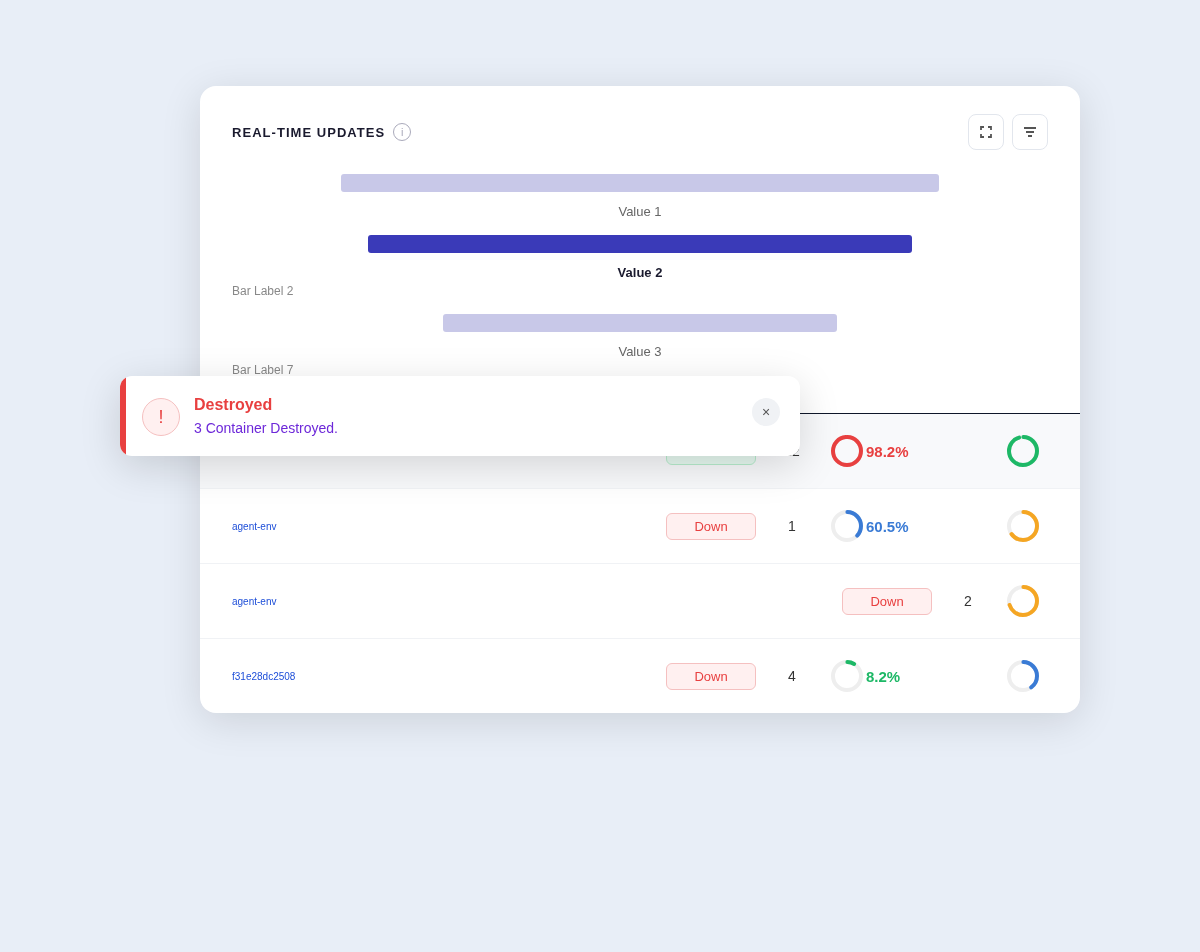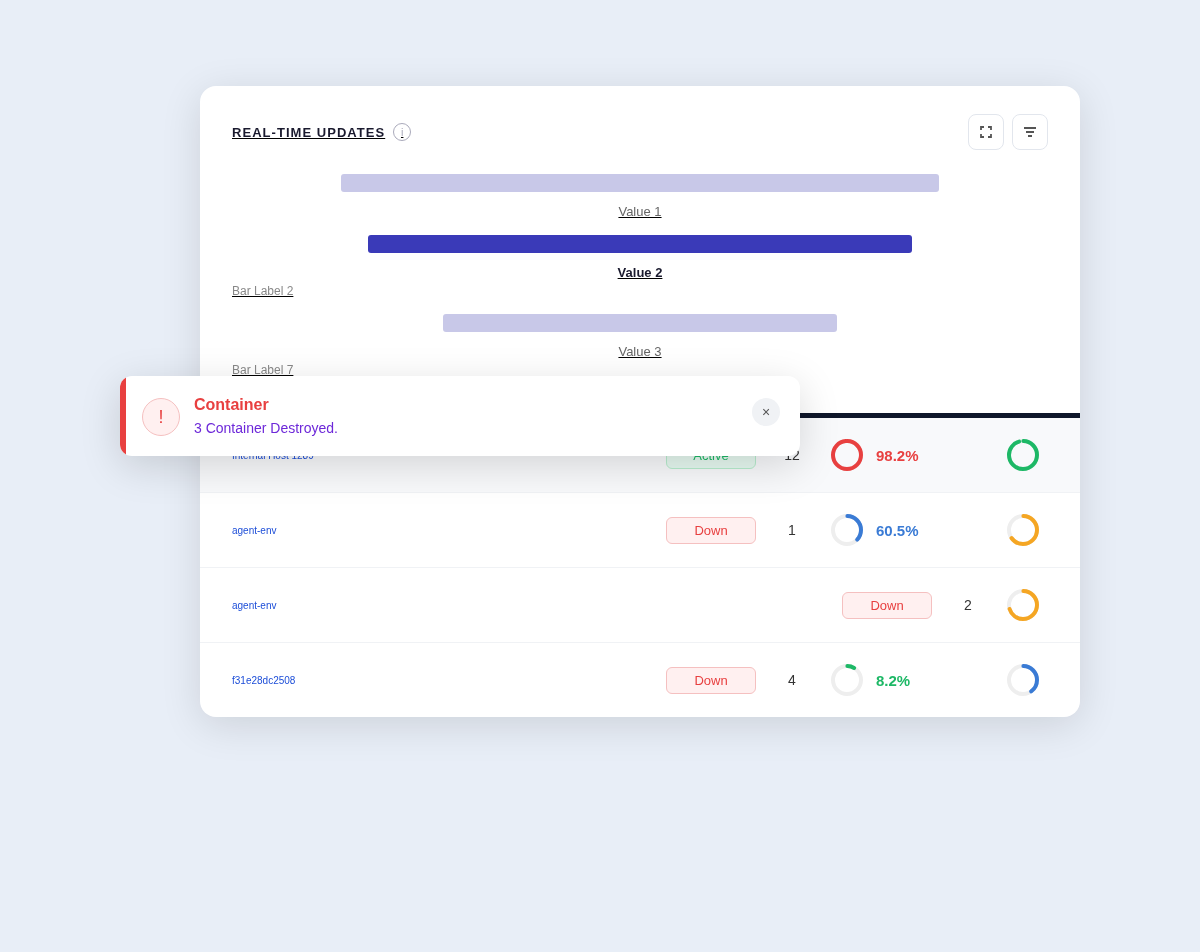--- a/index.html
+++ b/index.html
@@ -24,22 +24,21 @@
       background: #fff;
       border-radius: 16px;
       box-shadow: 0 8px 40px rgba(0,0,0,0.12);
       overflow: hidden;
       margin-left: 80px;
     }
 
     
     .chart-section {
       padding: 28px 32px 20px;
-      border-bottom: 5px solid #0f172a;
-      text-decoration: underline;
+      border-bottom: 1px solid #0f172a;
     }
 
     .chart-header {
       display: flex;
       align-items: center;
       justify-content: space-between;
       margin-bottom: 24px;
     }
 
     .chart-title-group {
@@ -178,21 +177,20 @@
       width: 40px;
       text-align: center;
       font-size: 14px;
       color: #333;
     }
 
     .donut-col {
       width: 160px;
       display: flex;
       align-items: center;
-      gap: 10px;
     }
 
     .donut-pct {
       font-size: 15px;
       font-weight: 600;
     }
 
     
     .donut-svg {
       width: 38px;
@@ -399,20 +397,20 @@
       </div>
   </div>
 
   <div class="alert-overlay">
     <div class="alert-left-bar"></div>
     <div class="alert-content">
       <div class="alert-icon-wrap">
         <span class="alert-icon-inner">!</span>
       </div>
       <div class="alert-text-wrap">
-        <div class="alert-title">Container</div>
+        <div class="alert-title">Destroyed</div>
         <div class="alert-body">3 Container Destroyed.</div>
       </div>
       <button class="alert-close">×</button>
     </div>
   </div>
 
 </div>
 
 </body></html>

